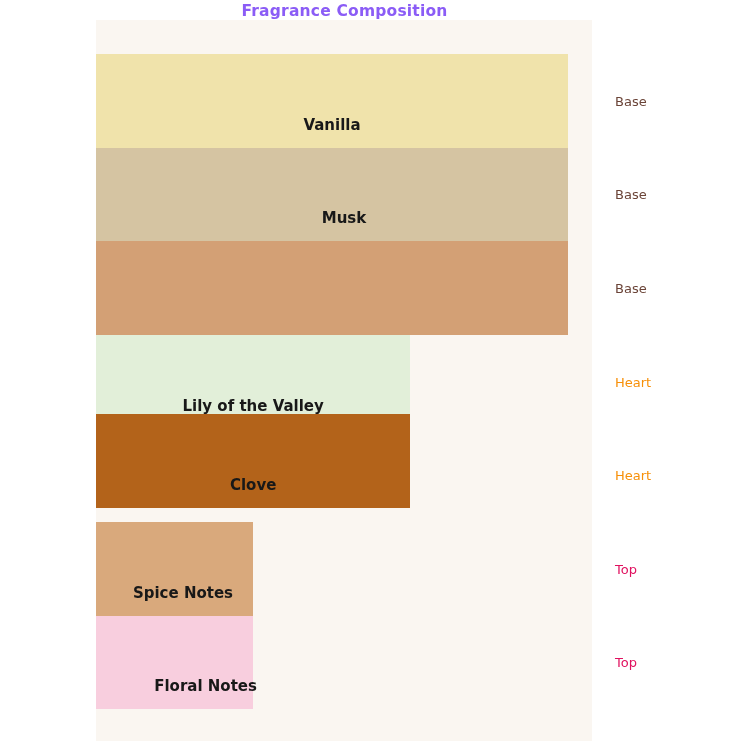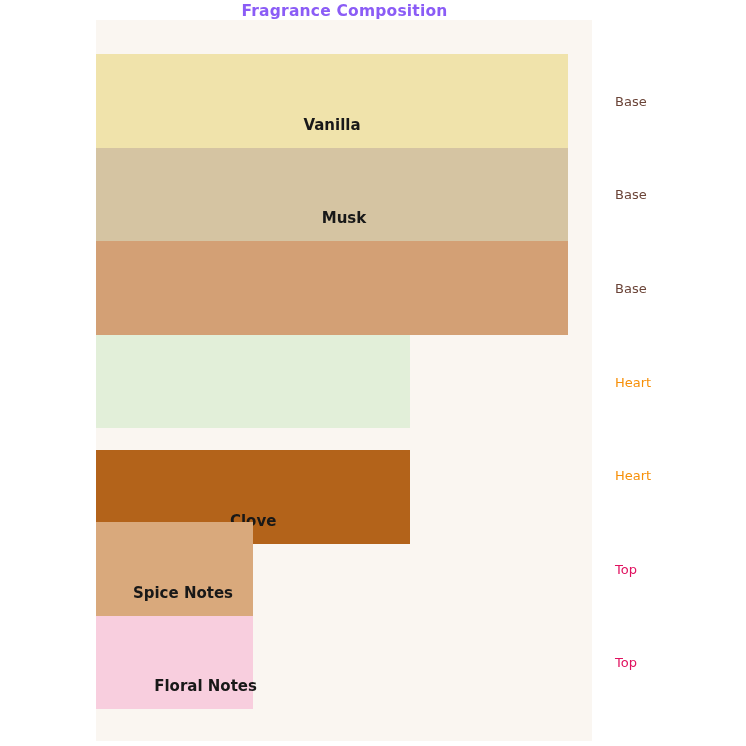--- a/index.html
+++ b/index.html
@@ -95,22 +95,23 @@
       </div>
       <div class="bar-row" style="top: 147.6px; height: 93.6px;">
         <div class="bar-rect" style="left: 96px; width: 472px; background: rgb(213, 196, 162);"></div>
         <div class="bar-label" style="left: 96px; width: 496px;">Musk</div>
       </div>
       <div class="bar-row" style="top: 241.2px; height: 93.6px;">
         <div class="bar-rect" style="left: 96px; width: 472px; background: rgb(211, 160, 117);"></div>
       </div>
       <div class="bar-row" style="top: 334.8px; height: 93.6px;">
         <div class="bar-rect" style="left: 96px; width: 314.352px; background: rgb(226, 239, 217);"></div>
+        <div class="bar-label" style="left: 96px; width: 314.352px;">Lily of the Valley</div>
       </div>
-      <div class="bar-row" style="top: 450px; height: 93.6px;">
+      <div class="bar-row" style="top: 414px; height: 93.6px;">
         <div class="bar-rect" style="left: 96px; width: 314.352px; background: rgb(179, 99, 26);"></div>
         <div class="bar-label" style="left: 96px; width: 314.352px;">Clove</div>
       </div>
       <div class="bar-row" style="top: 522px; height: 93.6px;">
         <div class="bar-rect" style="left: 96px; width: 157.176px; background: rgb(217, 169, 124);"></div>
         <div class="bar-label" style="left: 96px; width: 174px;">Spice Notes</div>
       </div>
       <div class="bar-row" style="top: 615.6px; height: 93.6px;">
         <div class="bar-rect" style="left: 96px; width: 157.176px; background: rgb(248, 206, 222);"></div>
         <div class="bar-label" style="left: 96px; width: 157.176px; padding-left: 31px;">Floral Notes</div>

